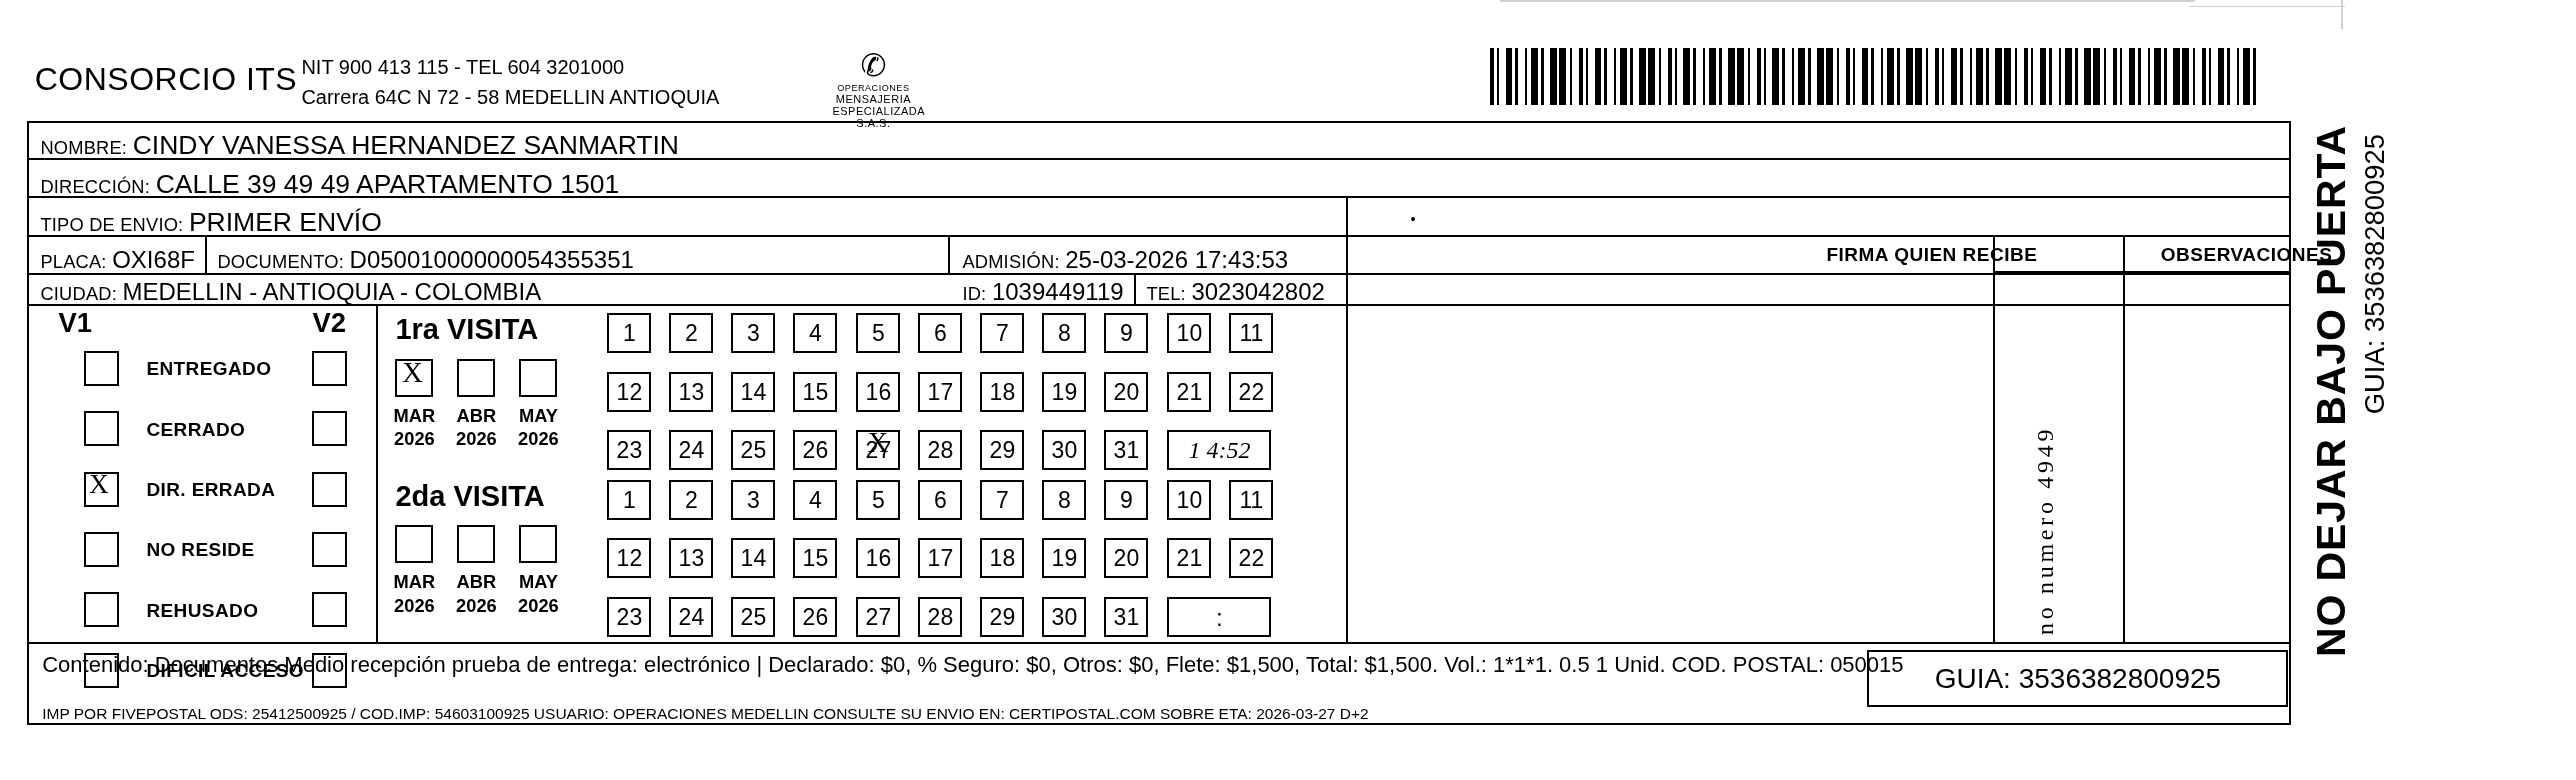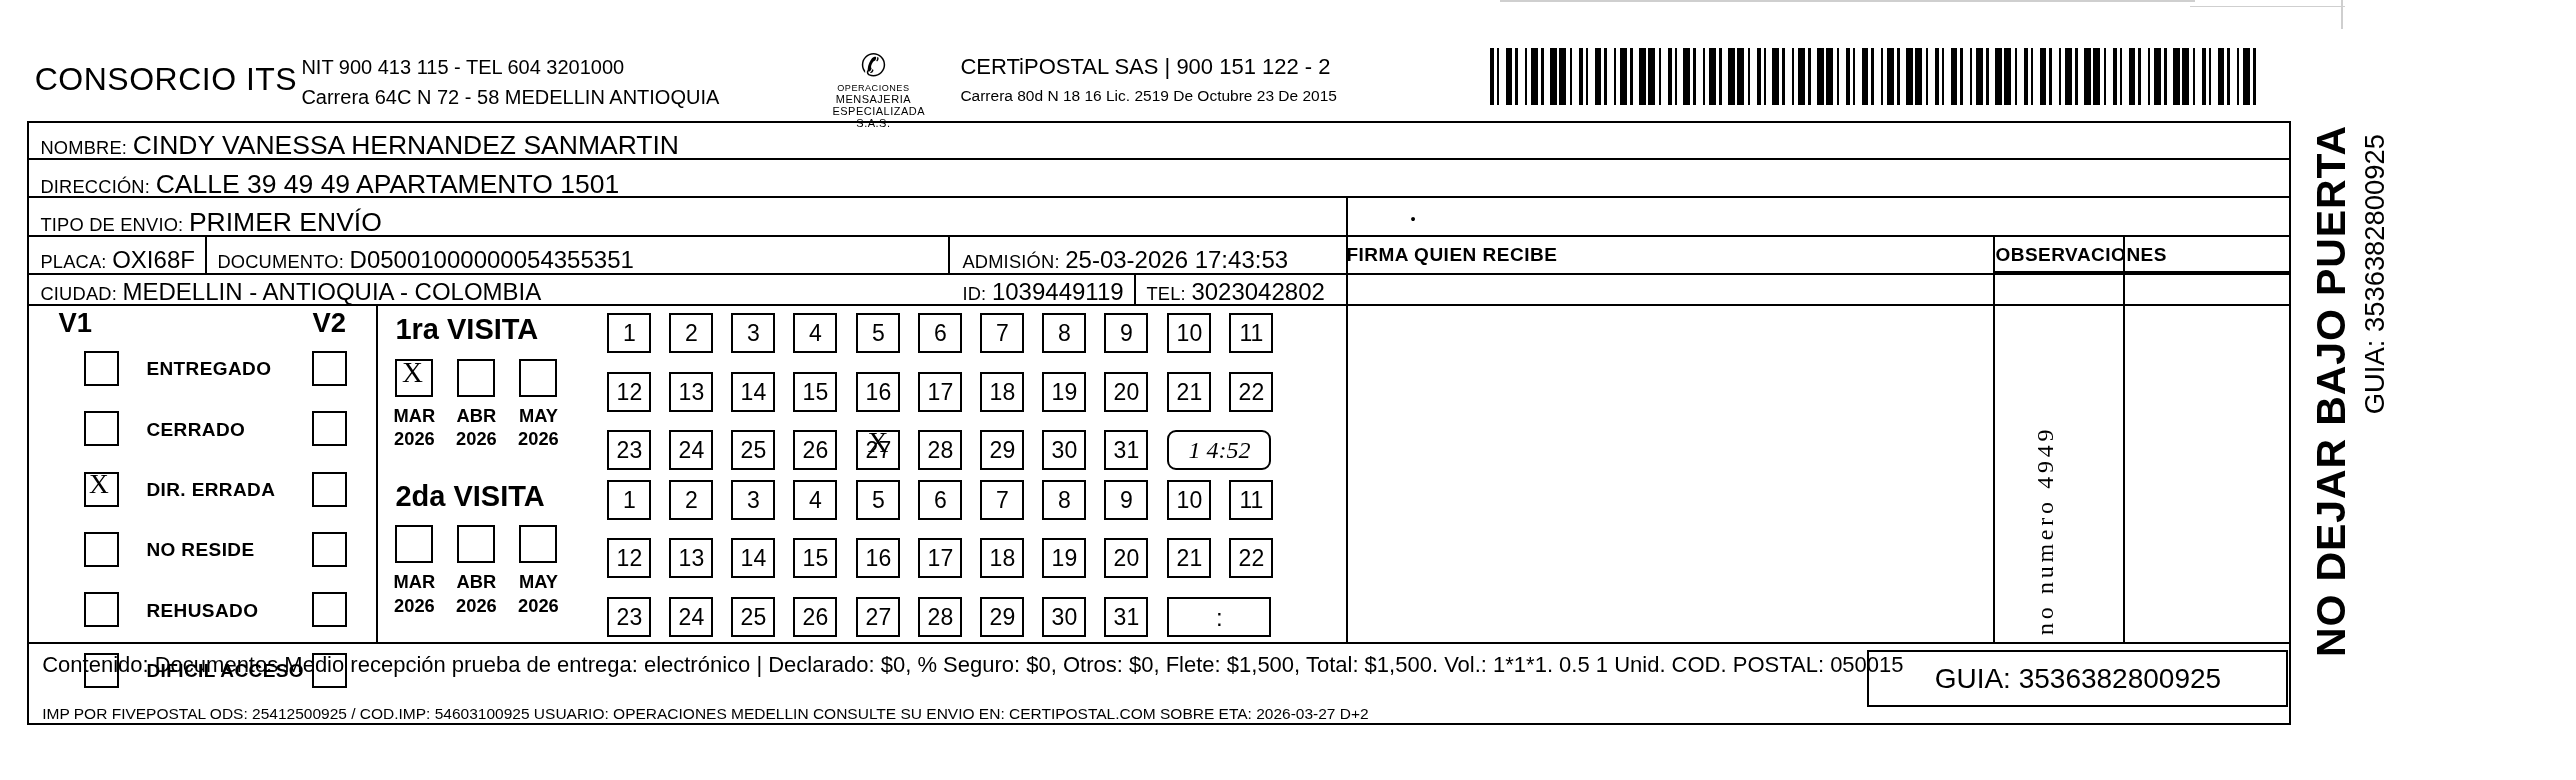--- a/index.html
+++ b/index.html
@@ -224,21 +224,22 @@
     font-family: "Liberation Serif", serif;
     font-style: italic;
   }
 
   
   .firma-title, .obs-title {
     position: absolute;
     font-size: 19px;
     font-weight: bold;
     letter-spacing: 0.5px;
-    text-align: left;
+    text-align: right;
+    padding-left: 44px;
   }
   .obs-hand {
     position: absolute;
     font-family: "Liberation Serif", serif;
     font-size: 24px;
     writing-mode: vertical-rl;
     transform: rotate(180deg);
     letter-spacing: 3.7px;
   }
 
@@ -310,24 +311,20 @@
         <div>NIT 900 413 115 - TEL 604 3201000</div>
         <div>Carrera 64C N 72 - 58 MEDELLIN ANTIOQUIA</div>
       </div>
 
       <div class="certipostal-logo">
         <div class="glyph">✆</div>
         <div class="lg1">OPERACIONES</div>
         <div class="lg2">MENSAJERIA ESPECIALIZADA S.A.S.</div>
       </div>
 
-      <div class="certi-block">
-        <div class="l1">CERTiPOSTAL SAS | 900 151 122 - 2</div>
-        <div class="l2">Carrera 80d N 18 16  Lic. 2519 De Octubre 23 De 2015</div>
-      </div>
 
       <div class="barcode"></div>
     </div>
 
     <div class="frame">
 
       <div class="row-line" style="top:35px;"></div>
       <div class="row-line" style="top:73px;"></div>
       <div class="row-line" style="top:112px;"></div>
       <div class="row-line" style="top:150px;"></div>
@@ -459,21 +456,21 @@
 
       <div class="daybox" style="left:578px; top:307px;">23</div>
       <div class="daybox" style="left:640px; top:307px;">24</div>
       <div class="daybox" style="left:702px; top:307px;">25</div>
       <div class="daybox" style="left:764px; top:307px;">26</div>
       <div class="daybox marked" style="left:827px; top:307px;">27</div>
       <div class="daybox" style="left:889px; top:307px;">28</div>
       <div class="daybox" style="left:951px; top:307px;">29</div>
       <div class="daybox" style="left:1013px; top:307px;">30</div>
       <div class="daybox" style="left:1075px; top:307px;">31</div>
-      <div class="daybox wide handwrite" style="left:1138px; top:307px;border-radius:9px;">1 4:52</div>
+      <div class="daybox wide handwrite" style="left:1138px; top:307px;">1 4:52</div>
 
       <div class="visita-title" style="left:366px; top:357px;">2da VISITA</div>
 
       <div class="mbox" style="left:366px; top:402px;"></div>
       <div class="mbox" style="left:428px; top:402px;"></div>
       <div class="mbox" style="left:490px; top:402px;"></div>
       <div class="mlab" style="left:353px; top:448px;">MAR</div>
       <div class="mlab" style="left:415px; top:448px;">ABR</div>
       <div class="mlab" style="left:477px; top:448px;">MAY</div>
       <div class="mlab" style="left:353px; top:472px;">2026</div>

